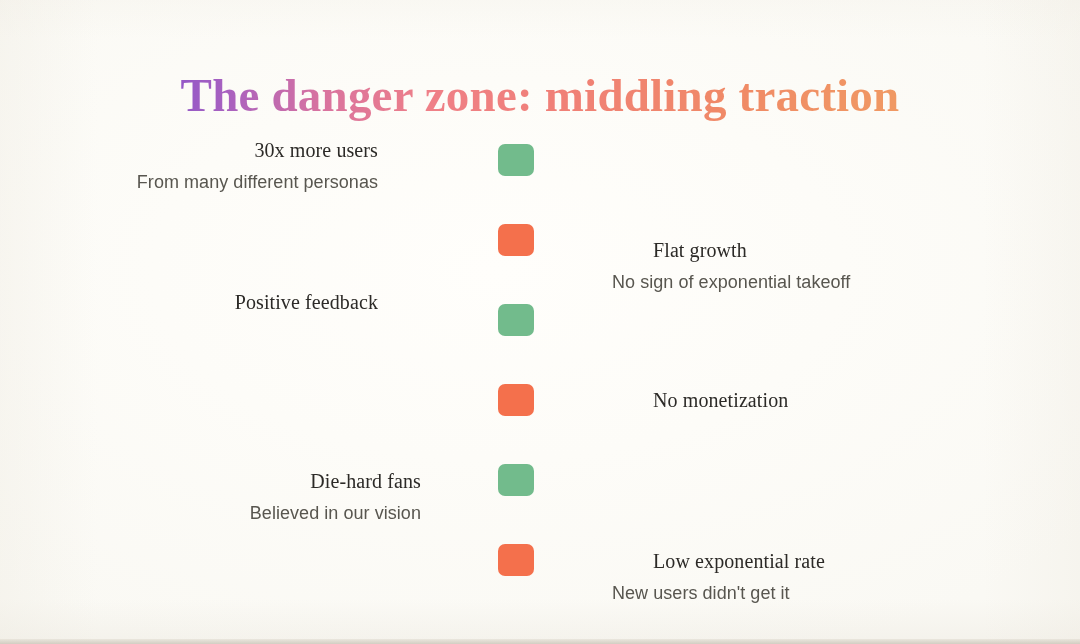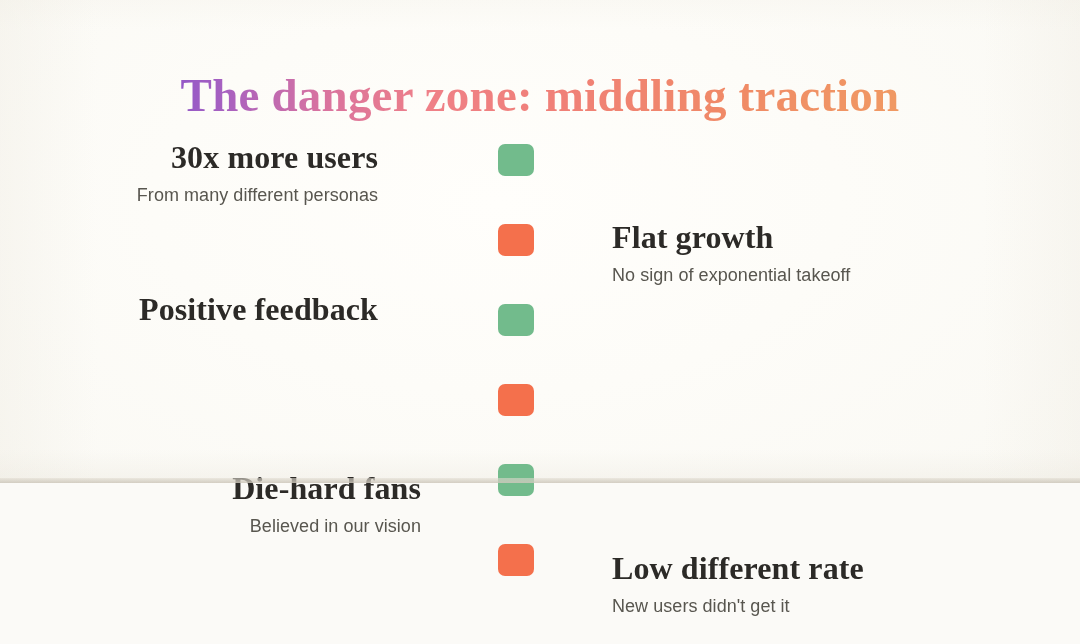--- a/index.html
+++ b/index.html
@@ -10,21 +10,21 @@
     width: 1080px;
     height: 644px;
     background: #fbfaf7;
     font-family: "Liberation Sans", sans-serif;
     overflow: hidden;
   }
 
   .slide {
     position: relative;
     width: 1080px;
-    height: 483px;
+    height: 644px;
     background:
       radial-gradient(ellipse 760px 420px at 46% 42%, #fffefb 0%, #fdfcf8 45%, #faf9f4 100%);
     box-sizing: border-box;
   }
 
   
   .slide::before {
     content: "";
     position: absolute;
     inset: 0;
@@ -99,43 +99,44 @@
     padding-right: 42px;
     box-sizing: border-box;
   }
   .row.right {
     left: 612px;
     text-align: left;
   }
 
   .row-title {
     font-family: "Liberation Serif", "DejaVu Serif", serif;
-    font-weight: 700;
-    font-size: 32px;
+    font-weight: 400;
+    font-size: 20px;
     color: #2c2a27;
     line-height: 1.08;
     letter-spacing: 0.1px;
     white-space: nowrap;
+    padding-left: 41px;
   }
   .row.left .row-title { margin-right: 0; }
 
   .row-sub {
     margin-top: 10px;
     font-family: "Liberation Sans", sans-serif;
     font-weight: 400;
     font-size: 18px;
     color: #58564f;
     line-height: 1.2;
     letter-spacing: 0.05px;
     white-space: nowrap;
   }
 
   
   #row-0 { top: 140px; }
-  #row-1 { top: 220px; }
+  #row-1 { top: 240px; }
   #row-2 { top: 292px; }
   #row-3 { top: 390px; }
   #row-4 { top: 471px; margin-left: 43px; }
   #row-5 { top: 551px; }
 </style>
 </head>
 <body>
 
 <div class="slide">
 
@@ -158,26 +159,27 @@
   <div class="row right" id="row-1">
     <div class="row-title">Flat growth</div>
     <div class="row-sub">No sign of exponential takeoff</div>
   </div>
 
   <div class="row left" id="row-2">
     <div class="row-title">Positive feedback</div>
   </div>
 
   <div class="row right" id="row-3">
+    <div class="row-title">No monetization</div>
   </div>
 
   <div class="row left" id="row-4">
     <div class="row-title">Die-hard fans</div>
     <div class="row-sub">Believed in our vision</div>
   </div>
 
   <div class="row right" id="row-5">
-    <div class="row-title">Low different rate</div>
+    <div class="row-title">Low exponential rate</div>
     <div class="row-sub">New users didn't get it</div>
   </div>
 
   <div class="bottom-edge"></div>
 </div>
 
 </body></html>

